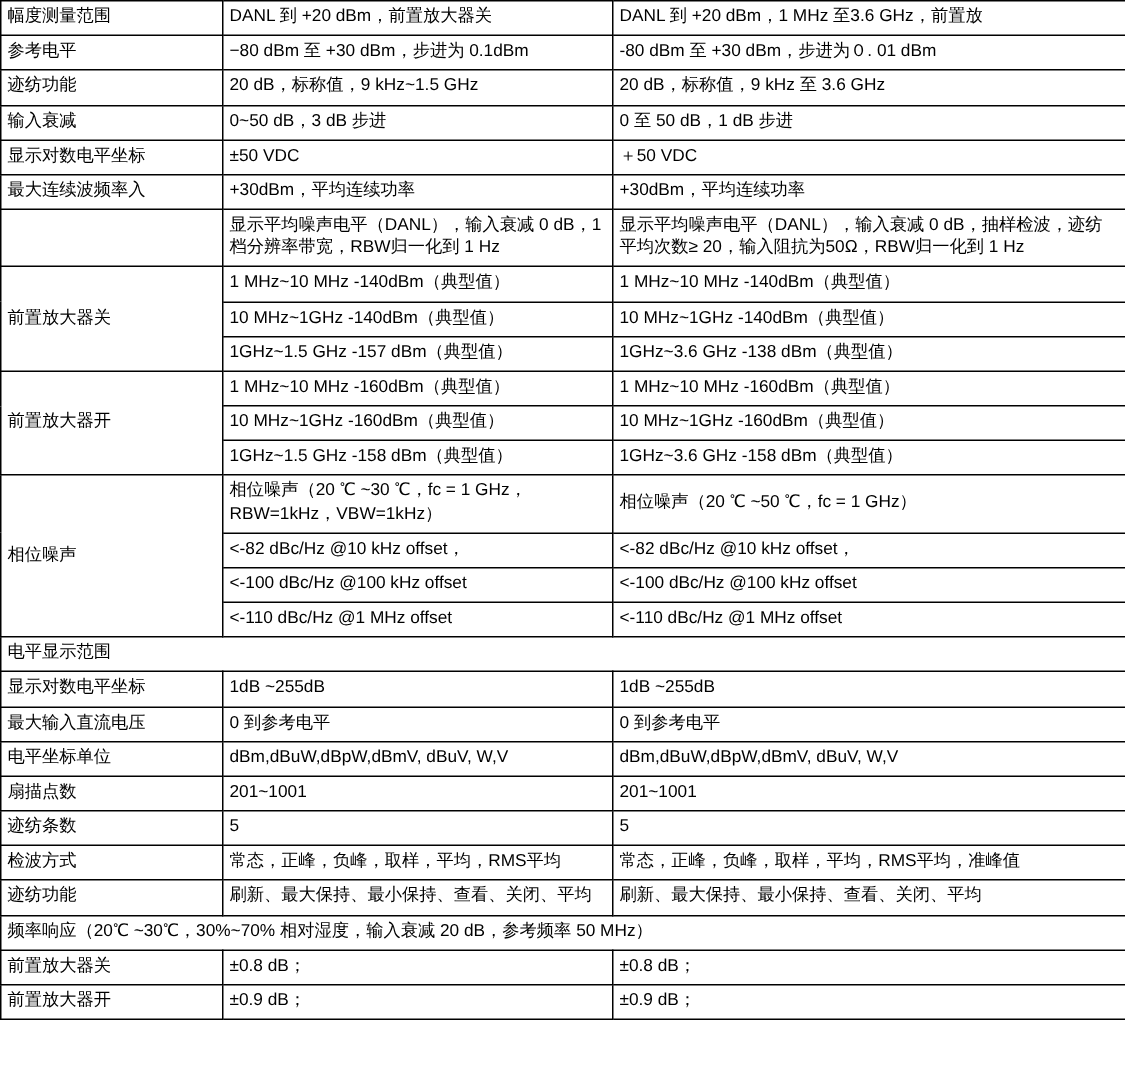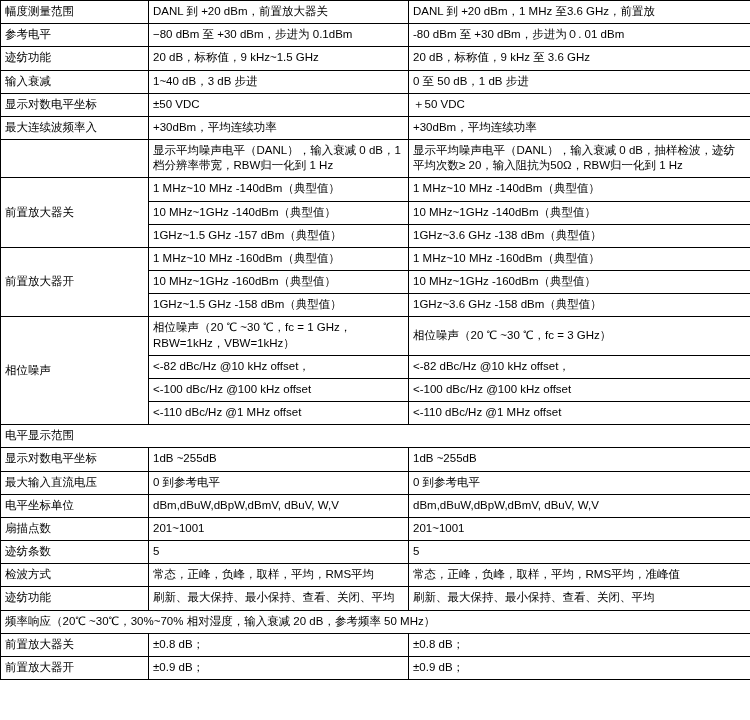--- a/index.html
+++ b/index.html
@@ -58,21 +58,21 @@
       <td class="vmid">−80 dBm 至 +30 dBm，步进为 0.1dBm</td>
       <td class="vmid">-80 dBm 至 +30 dBm，步进为０. 01 dBm</td>
     </tr>
     <tr>
       <td class="label">迹纺功能</td>
       <td class="vmid">20 dB，标称值，9 kHz~1.5 GHz</td>
       <td class="vmid">20 dB，标称值，9 kHz 至  3.6 GHz</td>
     </tr>
     <tr>
       <td class="label">输入衰减</td>
-      <td class="vmid">1~40 dB，3 dB 步进</td>
+      <td class="vmid">0~50 dB，3 dB 步进</td>
       <td class="vmid">0 至  50 dB，1 dB 步进</td>
     </tr>
     <tr>
       <td class="label">显示对数电平坐标</td>
       <td class="vmid">±50 VDC</td>
       <td class="vmid">＋50 VDC</td>
     </tr>
     <tr>
       <td class="label">最大连续波频率入</td>
       <td class="vmid">+30dBm，平均连续功率</td>
@@ -109,21 +109,21 @@
       <td class="vmid">10 MHz~1GHz -160dBm（典型值）</td>
     </tr>
     <tr>
       <td class="vmid">1GHz~1.5 GHz -158 dBm（典型值）</td>
       <td class="vmid">1GHz~3.6 GHz -158 dBm（典型值）</td>
     </tr>
 
     <tr>
       <td class="label vmid" rowspan="4">相位噪声</td>
       <td class="bold vtop">相位噪声（20 ℃ ~30 ℃，fc = 1 GHz，RBW=1kHz，VBW=1kHz）</td>
-      <td class="bold vtop">相位噪声（20 ℃ ~30 ℃，fᴄ = 3 GHz）</td>
+      <td class="bold vtop">相位噪声（20 ℃ ~50 ℃，fᴄ = 1 GHz）</td>
     </tr>
     <tr>
       <td class="vmid">&lt;-82 dBc/Hz @10 kHz offset，</td>
       <td class="vmid">&lt;-82 dBc/Hz @10 kHz offset，</td>
     </tr>
     <tr>
       <td class="vmid">&lt;-100 dBc/Hz @100 kHz offset</td>
       <td class="vmid">&lt;-100 dBc/Hz @100 kHz offset</td>
     </tr>
     <tr>

